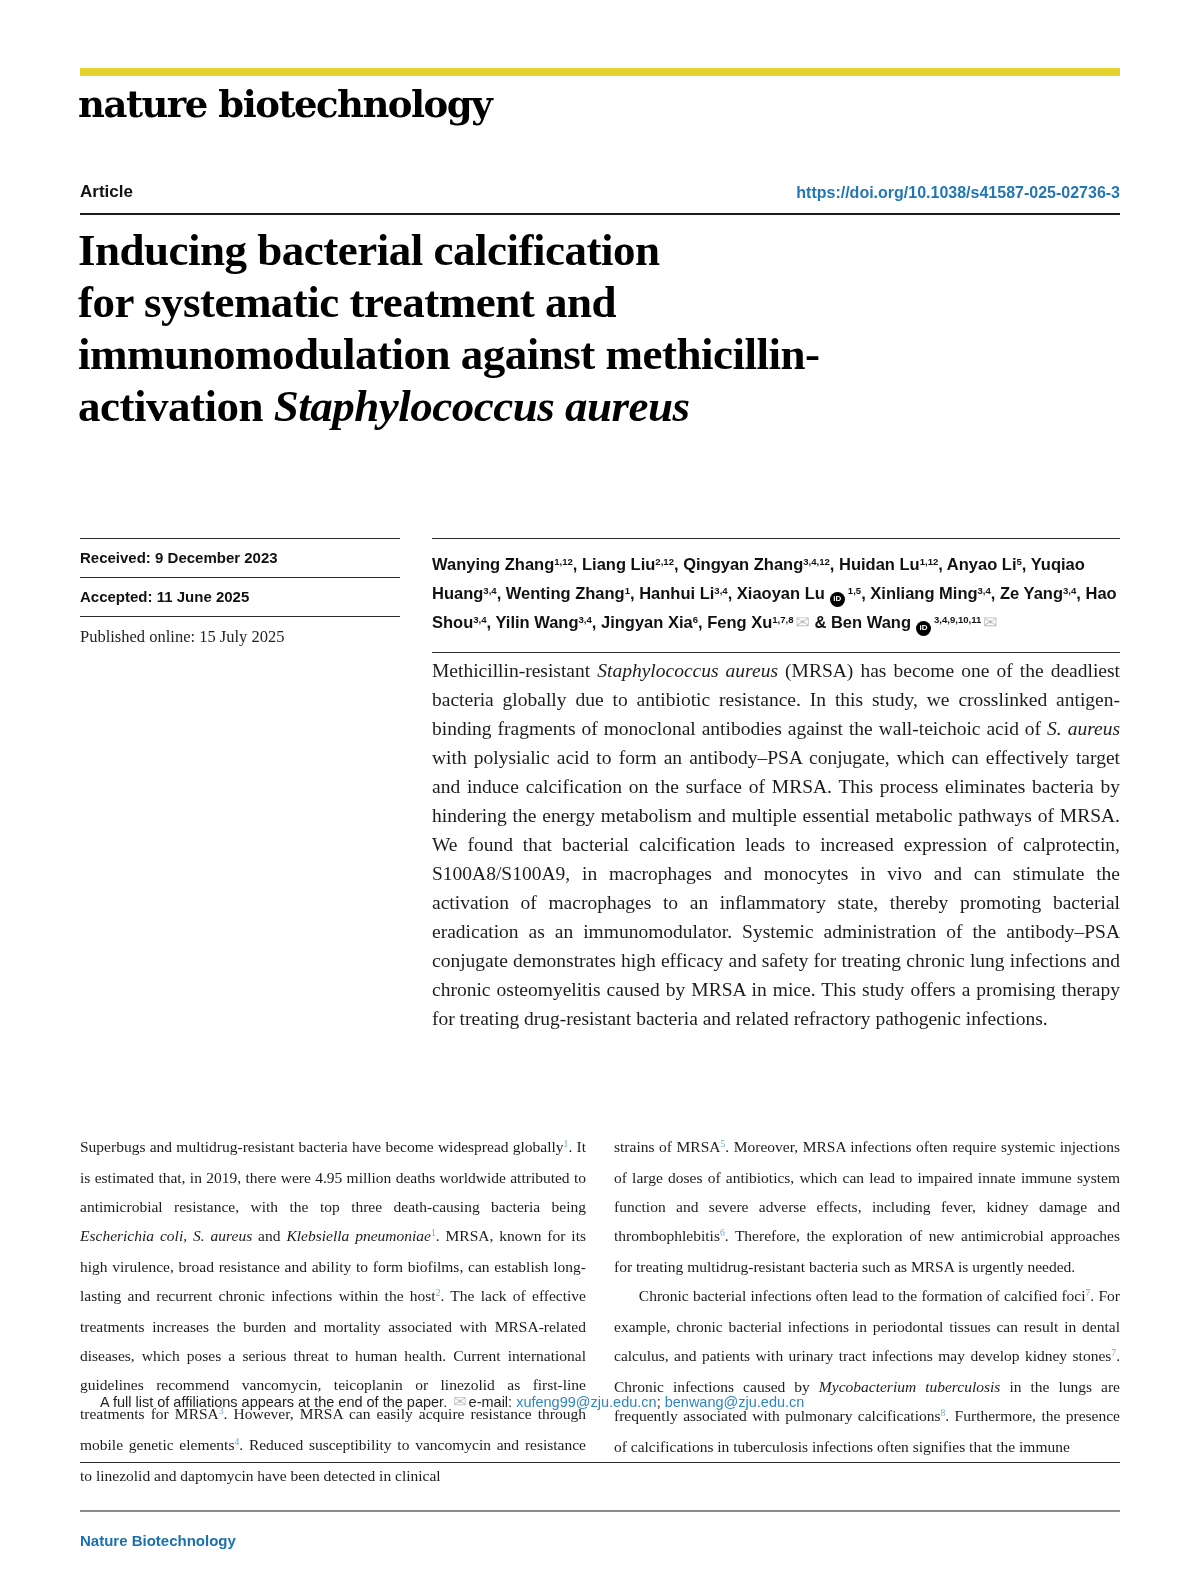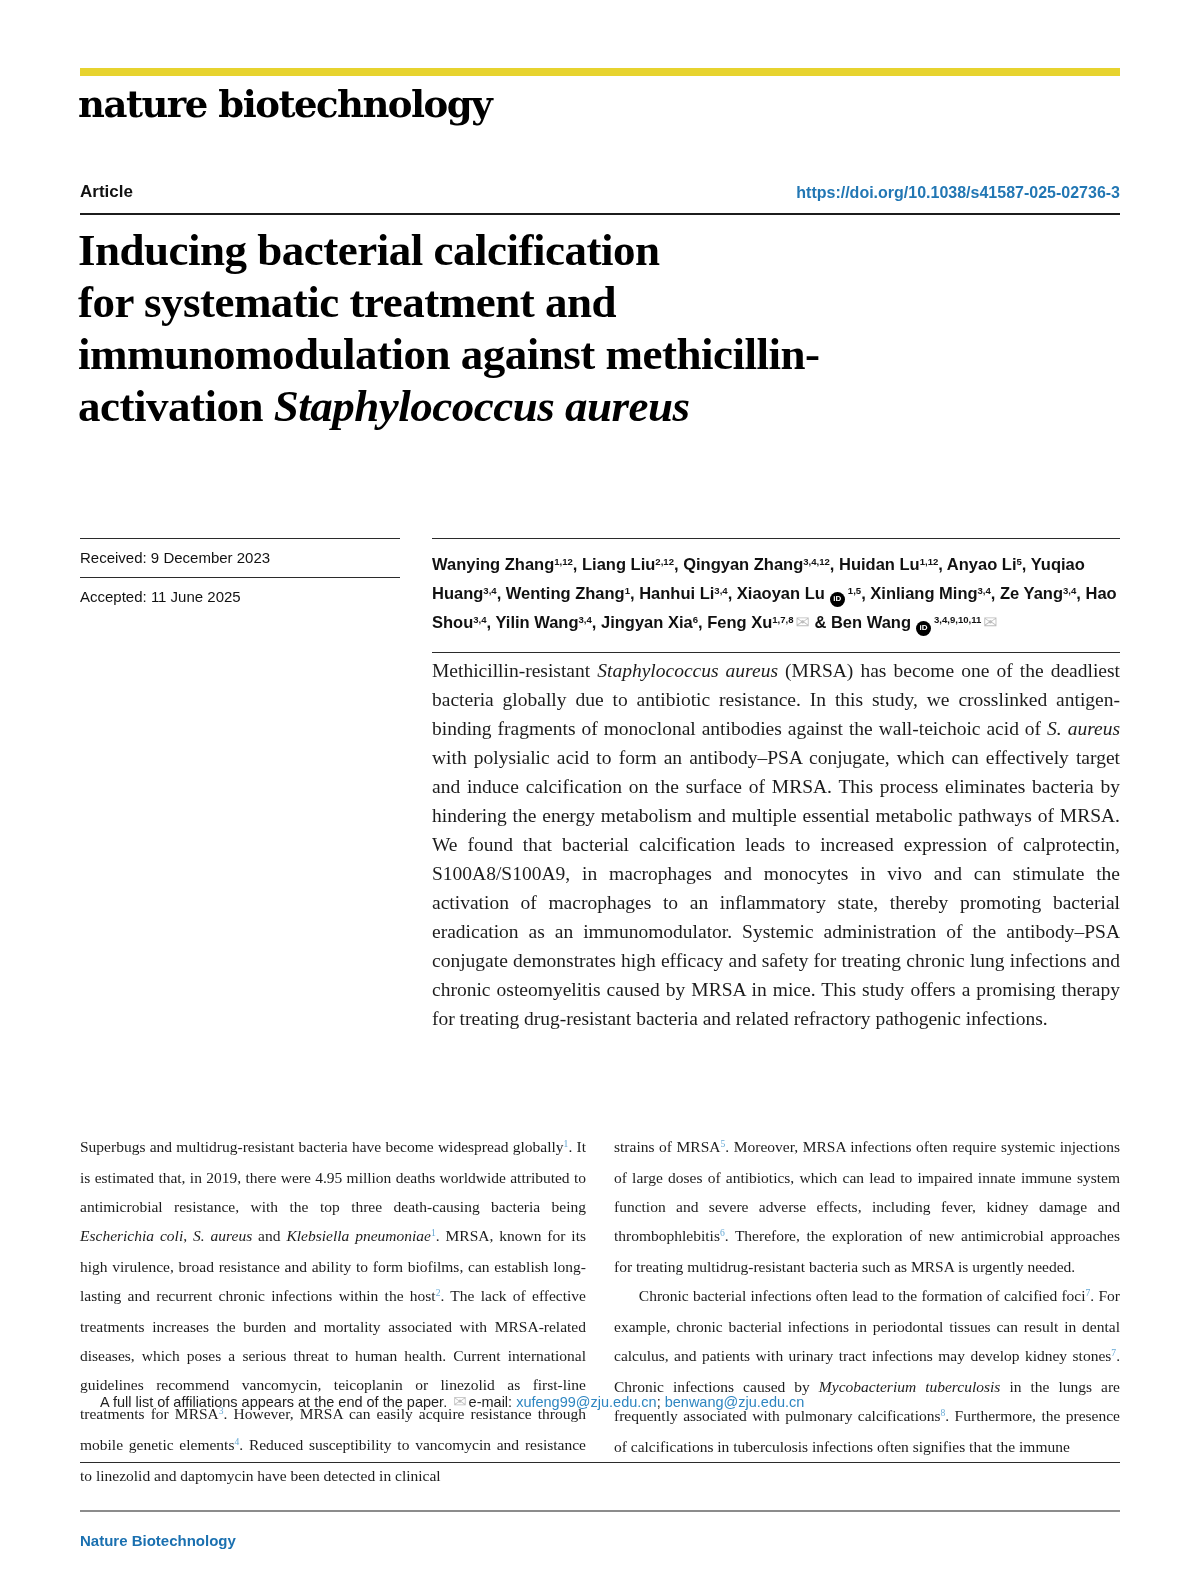--- a/index.html
+++ b/index.html
@@ -15,21 +15,21 @@
   .article-row{top:182px;left:80px;right:80px;display:flex;justify-content:space-between;
                align-items:flex-end;padding-bottom:11px;border-bottom:2px solid #1c1c1c;}
   .article-label{font-size:17px;font-weight:700;color:#111;}
   .doi-link{font-size:16px;font-weight:600;color:#2277b4;text-decoration:none;}
 
   .title{top:224px;left:78px;width:980px;font-family:"Liberation Serif","DejaVu Serif",serif;
          font-weight:700;font-size:45px;line-height:52px;letter-spacing:-0.5px;color:#000;}
   .title i{letter-spacing:-0.5px;}
 
   .meta{top:538px;left:80px;right:80px;display:grid;grid-template-columns:320px 1fr;column-gap:32px;}
-  .dates .row{border-top:1px solid #2b2b2b;padding:10px 0 11px;font-size:15px;font-weight:400;color:#111;}
+  .dates .row{border-top:1px solid #2b2b2b;padding:10px 0 11px;font-size:15px;font-weight:700;color:#111;}
   .dates .row.serif{font-family:"Liberation Serif","DejaVu Serif",serif;font-weight:400;font-size:16.5px;color:#222;}
   .check-row{display:flex;align-items:center;gap:8px;}
   .crossmark{width:22px;height:22px;border-radius:4px;background:#edebe7;display:inline-flex;
              align-items:center;justify-content:center;flex:0 0 auto;}
   .crossmark .circ{width:15px;height:15px;border-radius:50%;background:#e84440;display:flex;
                    align-items:flex-start;justify-content:center;overflow:hidden;}
   .crossmark .bm{width:7px;height:10px;margin-top:2px;background:#f6a800;
                  clip-path:polygon(0 0,100% 0,100% 100%,50% 62%,0 100%);}
 
   .authors{font-size:16.5px;font-weight:700;line-height:26px;color:#111;
@@ -77,20 +77,21 @@
     <div>Inducing bacterial calcification</div>
     <div>for systematic treatment and</div>
     <div>immunomodulation against methicillin-</div>
     <div><span>activation </span><i>Staphylococcus aureus</i></div>
   </h1>
 
   <div class="abs meta">
     <div class="dates">
       <div class="row">Received: 9 December 2023</div>
       <div class="row">Accepted: 11 June 2025</div>
+      <div class="row serif">Published online: 15 July 2025</div>
     </div>
 
     <div>
       <div class="authors"><span><span>Wanying Zhang</span><sup>1,12</sup><span>, </span></span><span><span>Liang Liu</span><sup>2,12</sup><span>, </span></span><span><span>Qingyan Zhang</span><sup>3,4,12</sup><span>, </span></span><span><span>Huidan Lu</span><sup>1,12</sup><span>, </span></span><span><span>Anyao Li</span><sup>5</sup><span>, </span></span><span><span>Yuqiao Huang</span><sup>3,4</sup><span>, </span></span><span><span>Wenting Zhang</span><sup>1</sup><span>, </span></span><span><span>Hanhui Li</span><sup>3,4</sup><span>, </span></span><span><span>Xiaoyan Lu</span><span class="orcid">iD</span><sup>1,5</sup><span>, </span></span><span><span>Xinliang Ming</span><sup>3,4</sup><span>, </span></span><span><span>Ze Yang</span><sup>3,4</sup><span>, </span></span><span><span>Hao Shou</span><sup>3,4</sup><span>, </span></span><span><span>Yilin Wang</span><sup>3,4</sup><span>, </span></span><span><span>Jingyan Xia</span><sup>6</sup><span>, </span></span><span><span>Feng Xu</span><sup>1,7,8</sup><span class="mail-icon">✉</span><span> &amp; </span></span><span><span>Ben Wang</span><span class="orcid">iD</span><sup>3,4,9,10,11</sup><span class="mail-icon">✉</span></span></div>
       <div class="abstract"><span>Methicillin-resistant </span><i>Staphylococcus aureus</i><span> (MRSA) has become one of the deadliest bacteria globally due to antibiotic resistance. In this study, we crosslinked antigen-binding fragments of monoclonal antibodies against the wall-teichoic acid of </span><i>S. aureus</i><span> with polysialic acid to form an antibody–PSA conjugate, which can effectively target and induce calcification on the surface of MRSA. This process eliminates bacteria by hindering the energy metabolism and multiple essential metabolic pathways of MRSA. We found that bacterial calcification leads to increased expression of calprotectin, S100A8/S100A9, in macrophages and monocytes in vivo and can stimulate the activation of macrophages to an inflammatory state, thereby promoting bacterial eradication as an immunomodulator. Systemic administration of the antibody–PSA conjugate demonstrates high efficacy and safety for treating chronic lung infections and chronic osteomyelitis caused by MRSA in mice. This study offers a promising therapy for treating drug-resistant bacteria and related refractory pathogenic infections.</span></div>
     </div>
   </div>
 
   <div class="abs bodycols">
     <div class="bodycol">

